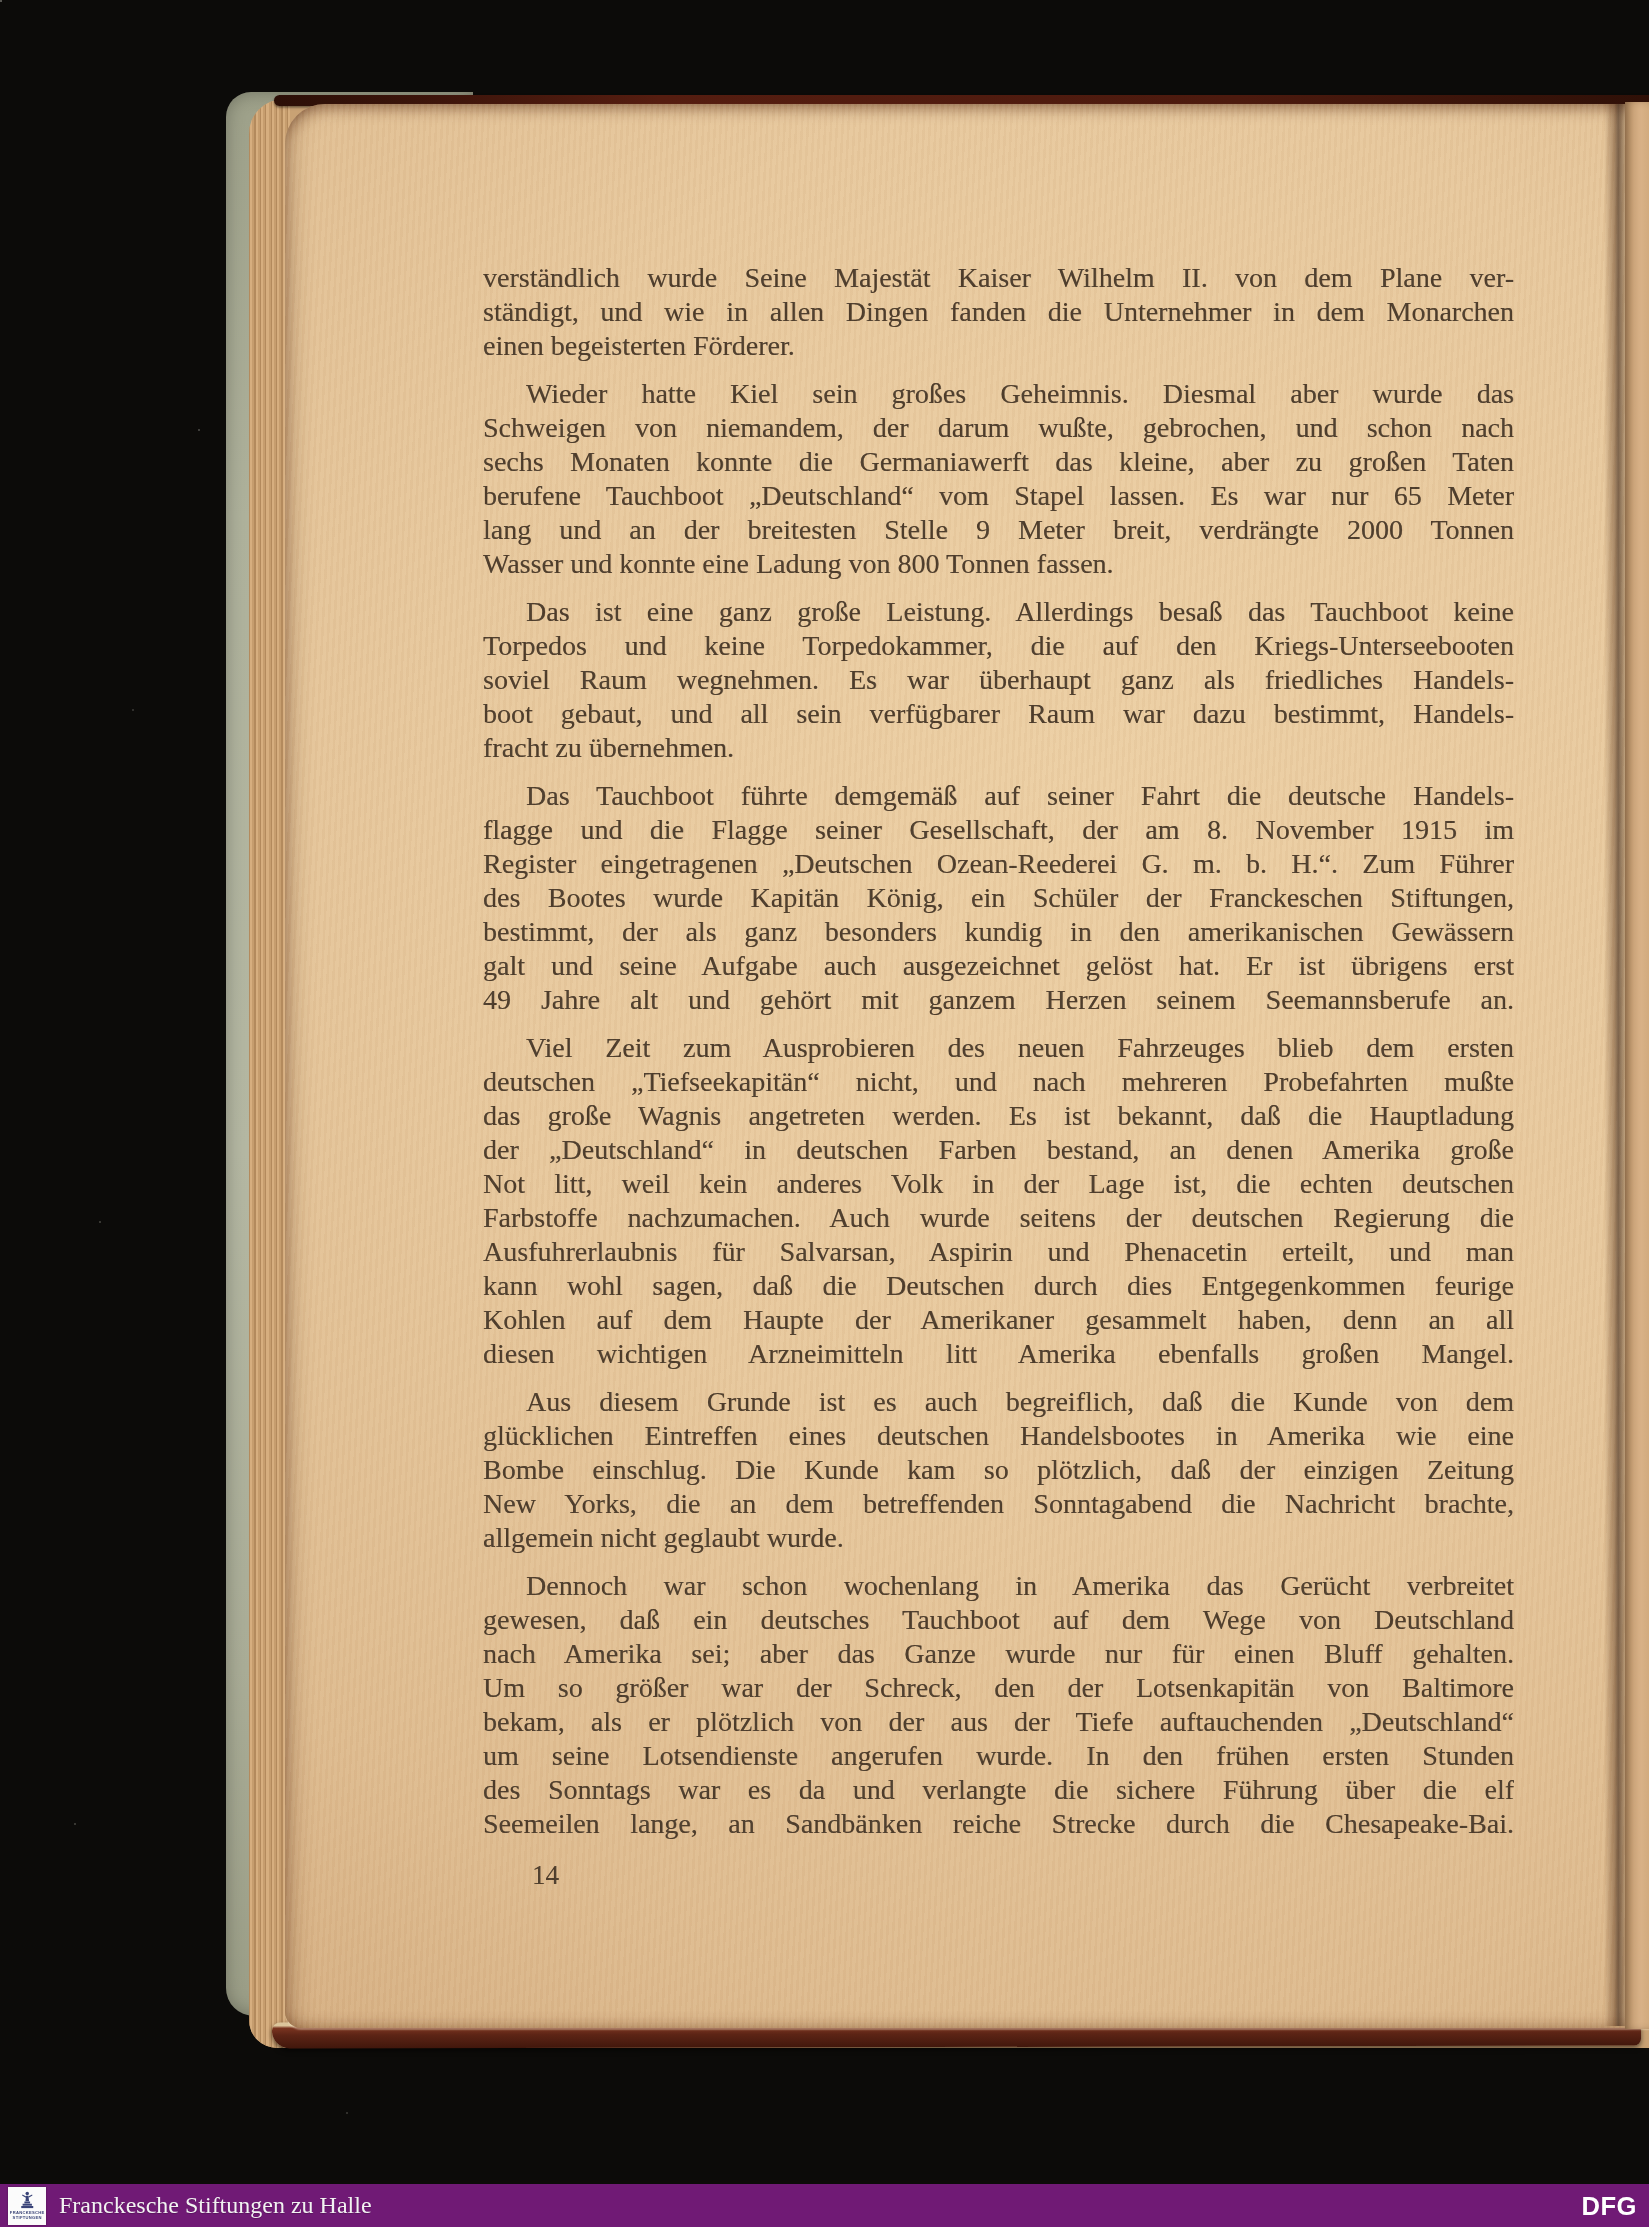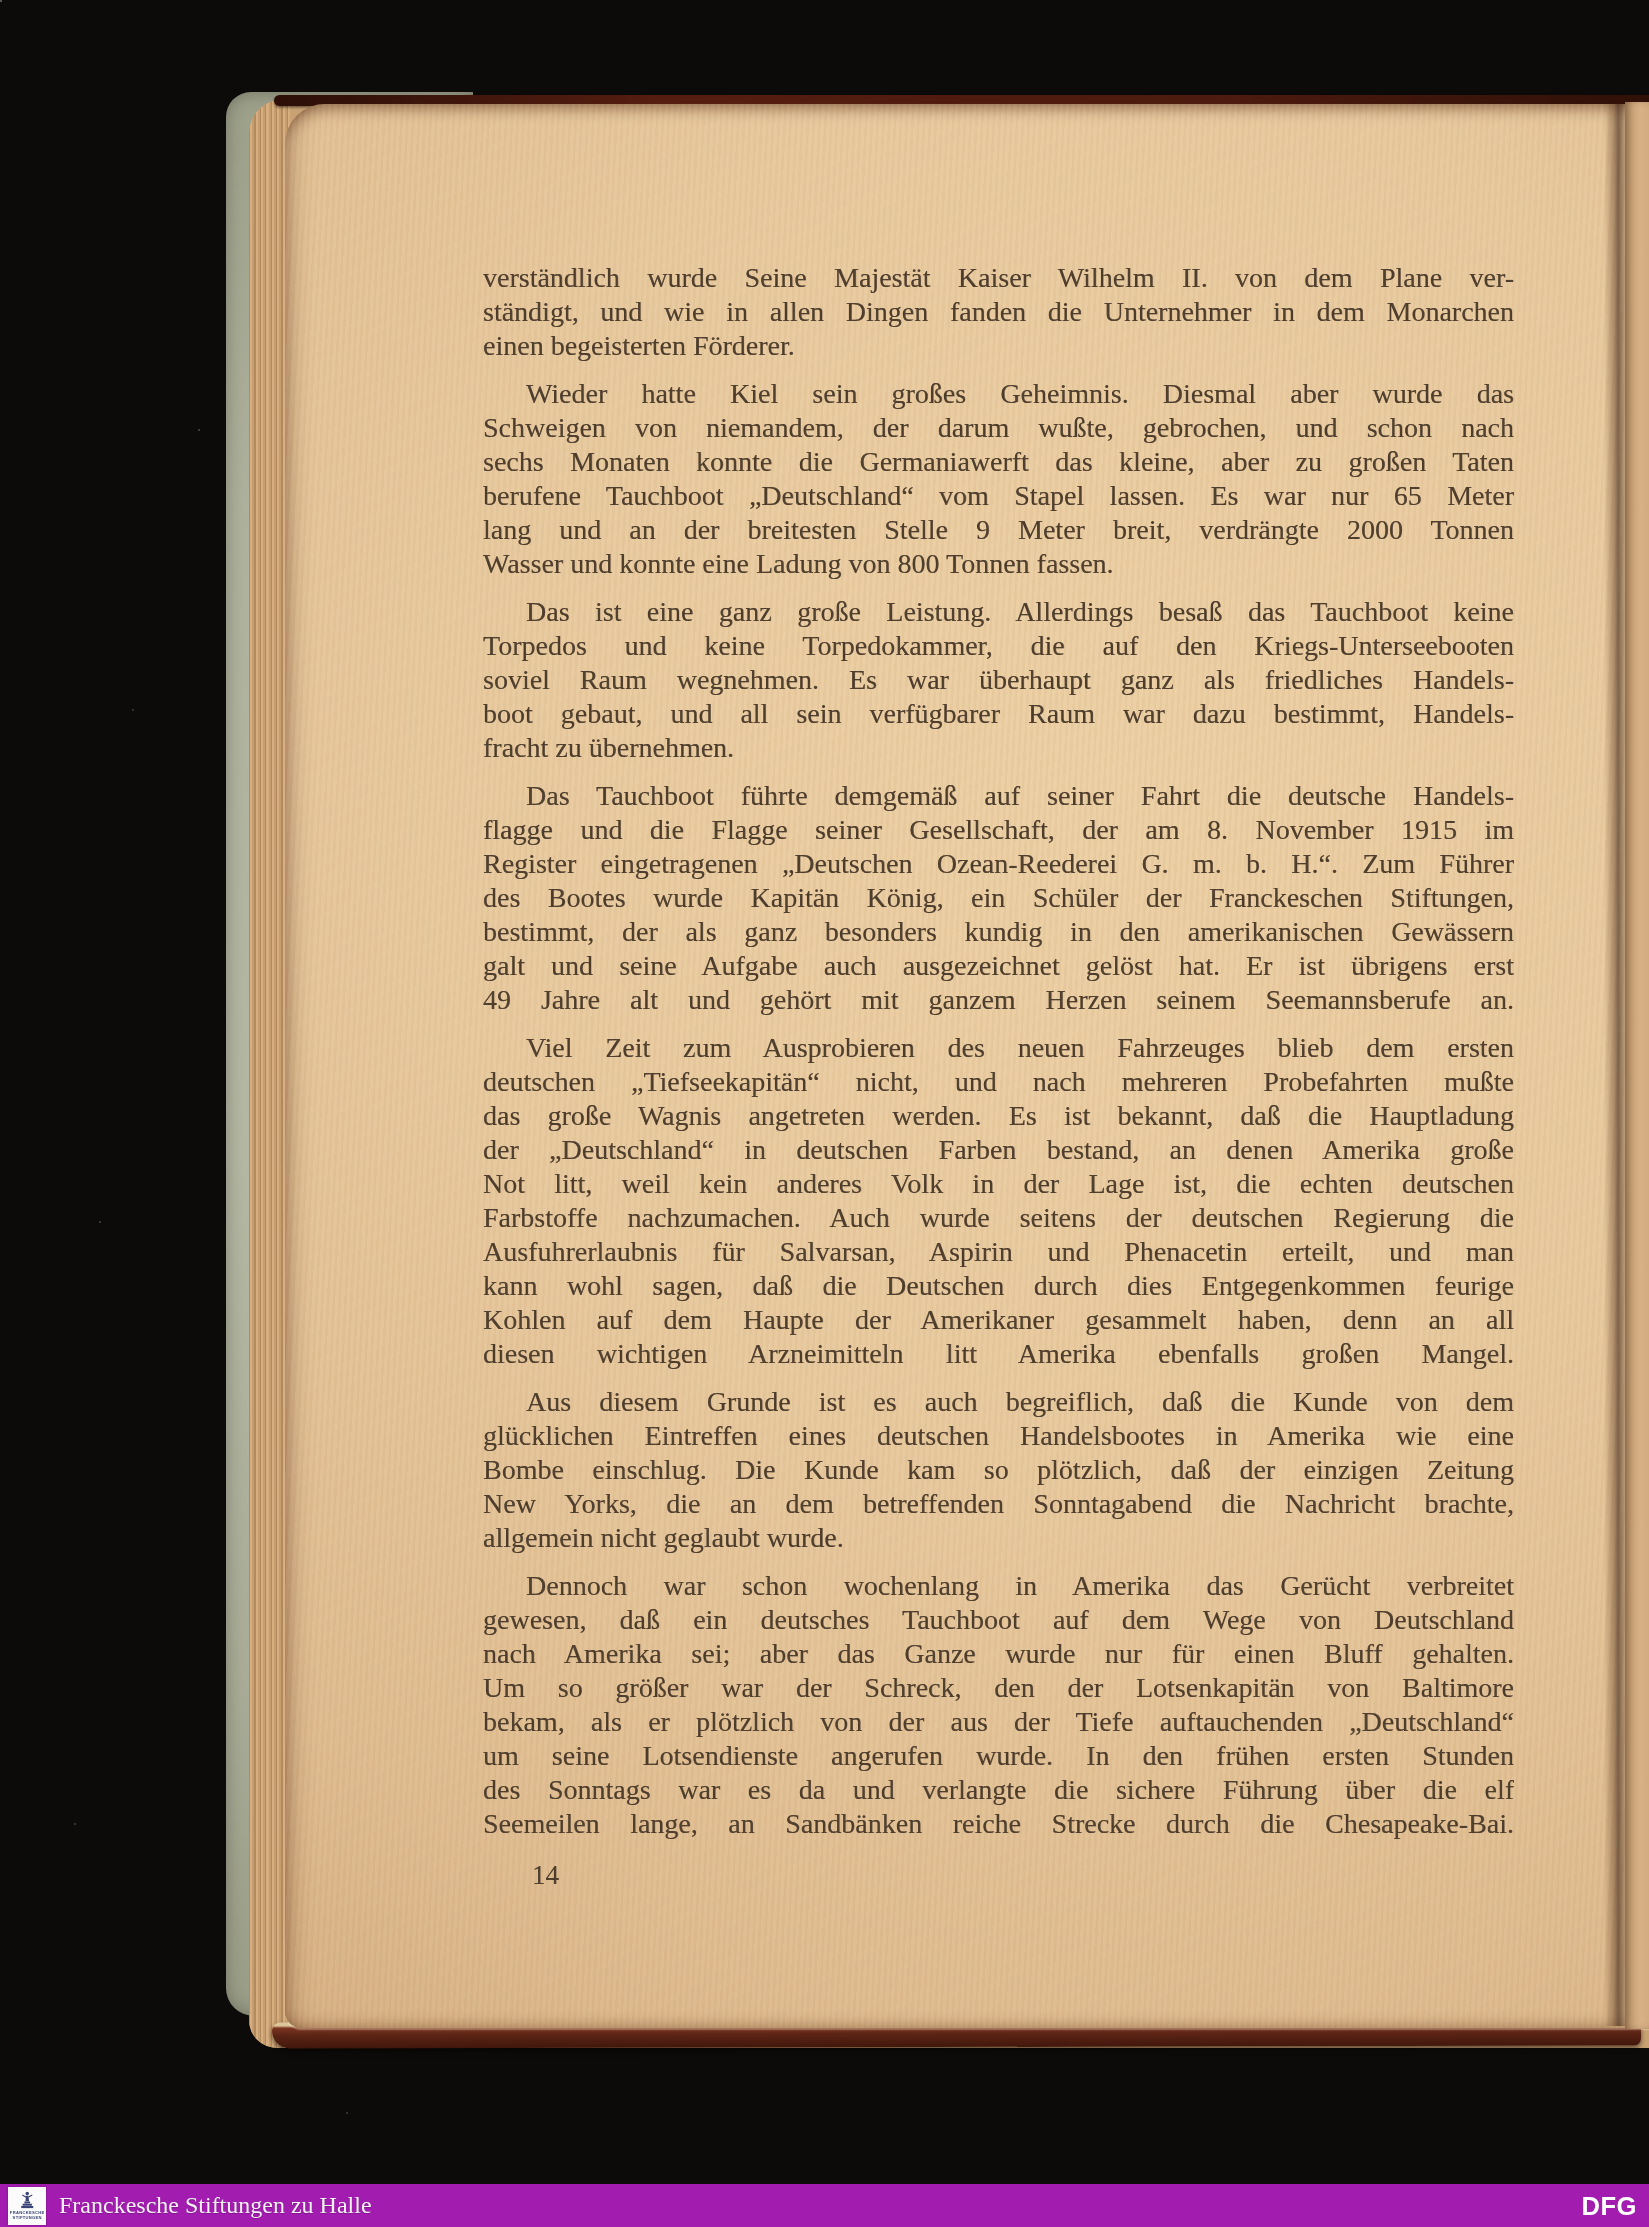--- a/index.html
+++ b/index.html
@@ -72,21 +72,21 @@
   }
   .para{margin:0;}
   .para + .para{margin-top:14px;}
   .line{height:34px;line-height:34px;text-align:justify;text-align-last:justify;overflow:hidden;}
   .line.last{text-align-last:left;}
   .line.indent{padding-left:43px;}
   .page-number{position:absolute;left:247px;top:1756px;font-size:27px;color:#4a3a2a;
     text-shadow:0.3px 0.3px 0.6px rgba(74,58,42,.5);}
   
   .footer{
-    position:absolute;left:0;bottom:0;width:1650px;height:43px;background:#a21caf;
+    position:absolute;left:0;bottom:0;width:1650px;height:43px;background:#701a75;
   }
   .logo-box{
     position:absolute;left:8.2px;top:2.5px;width:38px;height:38px;background:#fbfbfb;
     display:flex;flex-direction:column;align-items:center;justify-content:center;
     box-shadow:0 0 1.6px rgba(0,0,0,.35);
   }
   .logo-box svg{display:block;margin-bottom:0.8px;}
   .logo-text{font-family:"Liberation Sans",sans-serif;font-size:4.1px;line-height:5px;
     color:#3a4478;letter-spacing:0.3px;text-align:center;font-weight:bold;}
   .institution{

